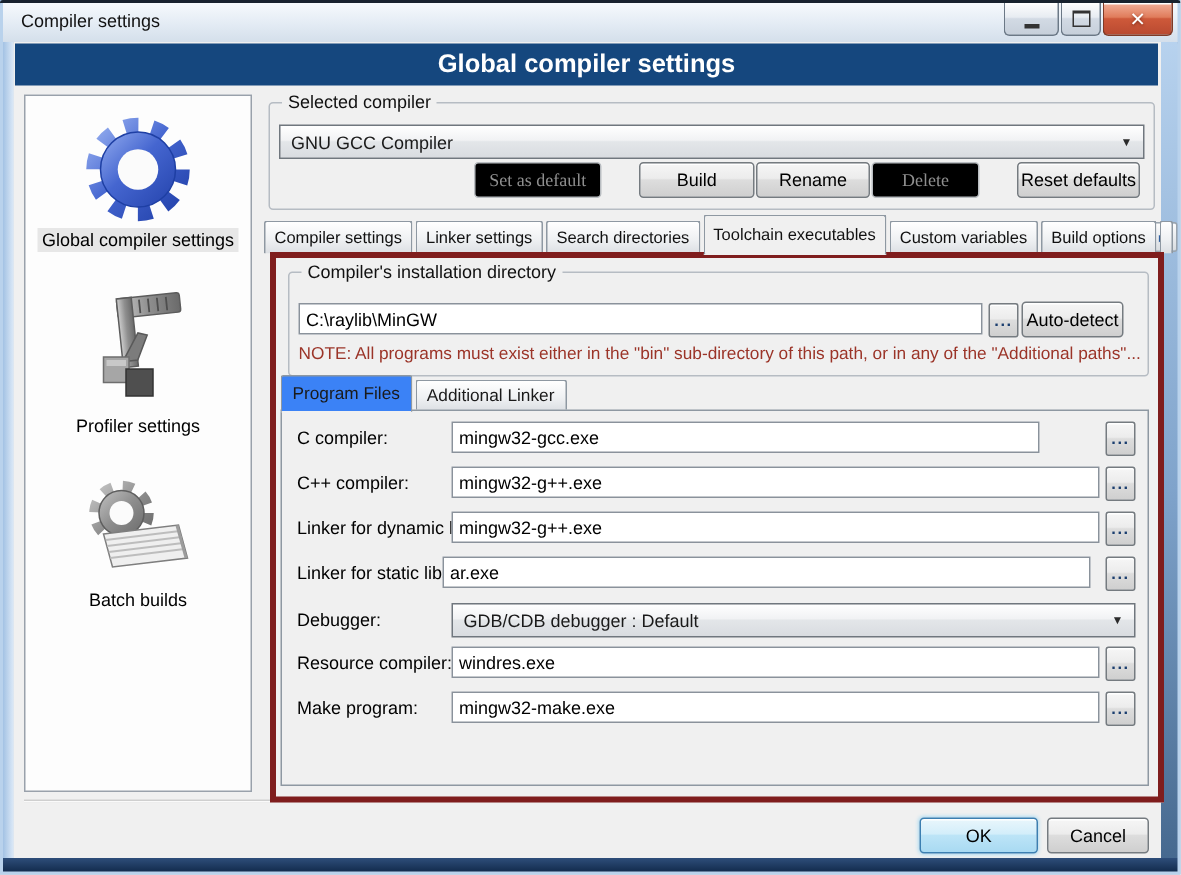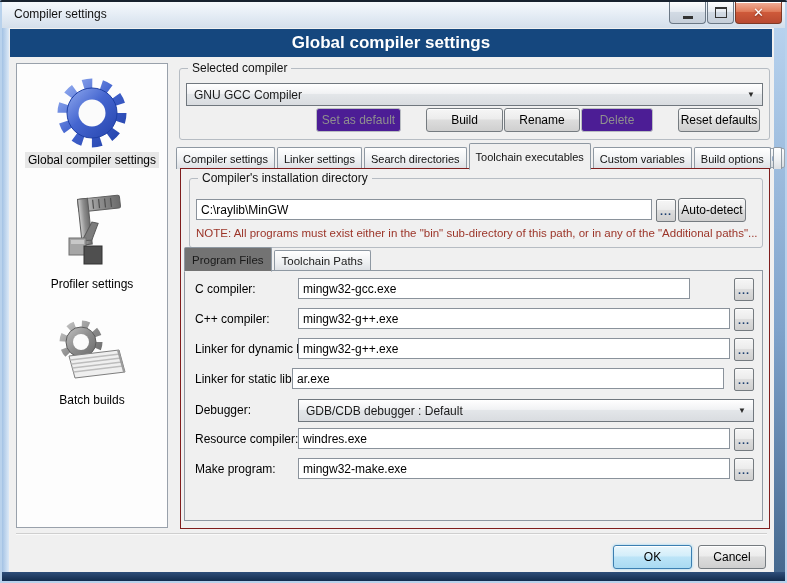--- a/index.html
+++ b/index.html
@@ -65,50 +65,50 @@
     position:absolute;height:21px;border:1px solid #8A929B;background:#fff;
     font-family:"Liberation Sans","DejaVu Sans",sans-serif;font-size:12px;color:#000;
     padding:4px 4px;box-sizing:border-box;outline:none;
   }
   .btn{
     position:absolute;height:22px;border:1px solid #757B80;border-radius:3px;
     background:linear-gradient(#F6F6F6,#ECECEC 45%,#DDDDDD 50%,#CFCFCF);
     font-size:12px;color:#000;display:flex;align-items:center;justify-content:center;cursor:default;
     box-shadow:inset 0 1px 0 #fff;
   }
-  .btn.disabled{color:#8F8F8F;border-color:#B9BDC1;background:#4c1d95;box-shadow:none;}
+  .btn.disabled{color:#8F8F8F;border-color:#B9BDC1;background:#000000;box-shadow:none;font-family:Liberation Serif, serif;}
   .btn.browse{width:18px;height:21px;border-radius:2px;font-weight:bold;color:#1B3E6F;letter-spacing:1px;font-size:11px;line-height:8px;}
   .btn.ok{
     border:1px solid #3C7FB1;
     background:linear-gradient(#E9F6FC,#D3EEFA 45%,#BCE4F7 50%,#A9DAF2);
     box-shadow:0 0 3px #8FD2F2, inset 0 1px 0 #fff;
   }
   
   .tabsrow{position:absolute;left:167px;top:115px;height:26px;display:flex;align-items:flex-end;white-space:nowrap;}
   .tab{
     height:21px;border:1px solid #8E98A2;border-bottom:none;border-radius:2px 2px 0 0;
     background:linear-gradient(#FFFFFF,#EFF1F3 55%,#DCDFE3);
     padding:0 6px;margin-right:2px;display:flex;align-items:center;font-size:11px;color:#111;cursor:default;
     position:relative;z-index:1;
   }
   .tab.active{height:25px;background:#F0F0F0;z-index:3;margin-bottom:-1px;border-bottom:1px solid #F0F0F0;font-size:11px;}
   .tab.sliver{width:7px;padding:0;overflow:hidden;}
   .tabscroll{position:absolute;top:120px;width:18px;height:18px;border:1px solid #9AA4AE;border-radius:2px;
     background:linear-gradient(#FDFDFD,#E9ECEF 50%,#D8DCE0);display:flex;align-items:center;justify-content:center;
     font-size:8px;color:#2F5FA0;cursor:default;}
-  .tabpanel{position:absolute;left:171px;top:140px;width:588px;height:359px;border:1px solid #7f1d1d;background:#F0F0F0;z-index:2;}
+  .tabpanel{position:absolute;left:171px;top:140px;width:588px;height:359px;border:4px solid #7f1d1d;background:#F0F0F0;z-index:2;}
   
   .subtabsrow{position:absolute;left:3px;top:79px;height:23px;display:flex;align-items:flex-end;}
   .subpanel{position:absolute;left:3px;top:101px;width:577px;height:249px;border:1px solid #8E98A2;background:#F0F0F0;z-index:2;}
   .subtab{
     height:20px;border:1px solid #8E98A2;border-bottom:none;border-radius:2px 2px 0 0;
     background:linear-gradient(#FFFFFF,#EFF1F3 55%,#DCDFE3);
     padding:0 7px;margin-right:2px;display:flex;align-items:center;font-size:11.5px;cursor:default;position:relative;z-index:1;
   }
-  .subtab.active{height:23px;background:#737373;z-index:3;margin-bottom:-1px;border-bottom:1px solid #F0F0F0;margin-top:47px;}
+  .subtab.active{height:23px;background:#3b82f6;z-index:3;margin-bottom:-1px;border-bottom:1px solid #F0F0F0;margin-top:47px;}
   
   .row-label{position:absolute;left:10px;color:#000;}
   .note{position:absolute;left:6px;top:48px;color:#9B3428;font-size:11.5px;white-space:nowrap;}
   .separator{position:absolute;left:7px;top:505px;width:751px;height:1px;background:#CFCFCF;border-bottom:1px solid #FAFAFA;}
 </style>
 </head>
 <body>
 
 <div id="window">
   <div class="frame-topline"></div>
@@ -260,21 +260,21 @@
             <span>Auto-detect</span>
           </div>
         <div class="note">NOTE: All programs must exist either in the "bin" sub-directory of this path, or in any of the "Additional paths"...</div>
       </div>
 
       <div class="subtabsrow">
         <div class="subtab active">
             <span>Program Files</span>
           </div>
         <div class="subtab">
-            <span>Toolchain Paths</span>
+            <span>Additional Linker</span>
           </div>
       </div>
 
       <div class="subpanel">
 
         <span class="row-label" style="top:11px;">C compiler:</span>
         <input class="txt" style="left: 113px; top: 7px; width: 392px;" value="mingw32-gcc.exe">
         <div class="btn browse" style="left:549px;top:7px;">
             <span>...</span>
           </div>

